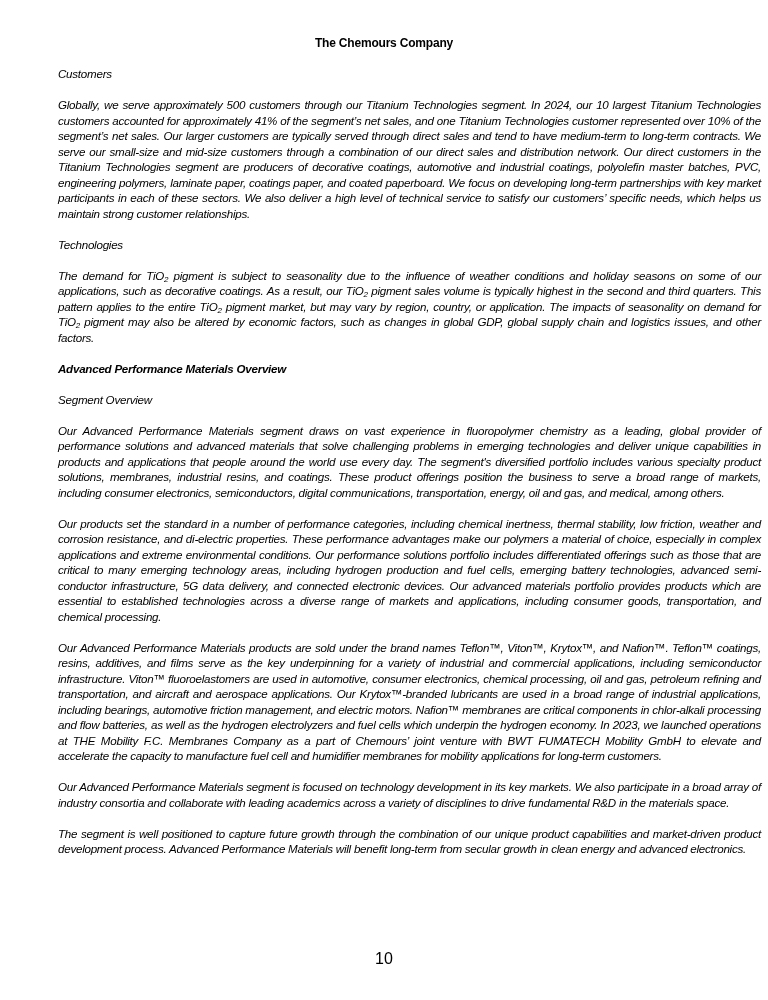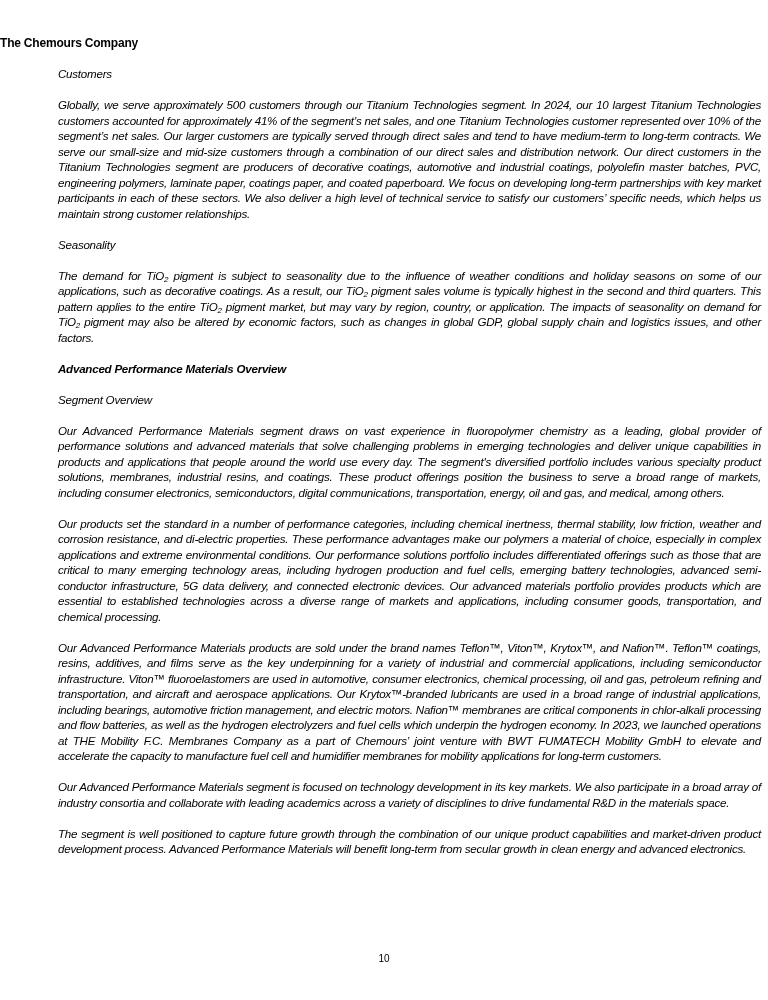--- a/index.html
+++ b/index.html
@@ -20,21 +20,21 @@
     left: 0;
     top: 0;
     width: 768px;
     height: 1000px;
   }
   .company-header {
     position: absolute;
     top: 36px;
     left: 0;
     width: 768px;
-    text-align: left;
+    text-align: center;
     font-weight: bold;
     font-size: 12px;
     line-height: 15px;
     letter-spacing: -0.2px;
   }
   .content {
     position: absolute;
     left: 33px;
     top: 66px;
     width: 703px;
@@ -62,40 +62,40 @@
     font-size: 8px;
     vertical-align: -2px;
     line-height: 0;
   }
   .page-number {
     position: absolute;
     top: 951px;
     left: 0;
     width: 768px;
     text-align: center;
-    font-size: 10px;
+    font-size: 16px;
     line-height: 15px;
   }
 </style>
 </head>
 <body>
 
 <div class="page">
 
   <div class="company-header">The Chemours Company</div>
 
   <div class="content">
 
     <section>
       <div class="block heading-italic">Customers</div>
       <p class="block para">Globally, we serve approximately 500 customers through our Titanium Technologies segment. In 2024, our 10 largest Titanium Technologies customers accounted for approximately 41% of the segment’s net sales, and one Titanium Technologies customer represented over 10% of the segment’s net sales. Our larger customers are typically served through direct sales and tend to have medium-term to long-term contracts. We serve our small-size and mid-size customers through a combination of our direct sales and distribution network. Our direct customers in the Titanium Technologies segment are producers of decorative coatings, automotive and industrial coatings, polyolefin master batches, PVC, engineering polymers, laminate paper, coatings paper, and coated paperboard. We focus on developing long-term partnerships with key market participants in each of these sectors. We also deliver a high level of technical service to satisfy our customers’ specific needs, which helps us maintain strong customer relationships.</p>
     </section>
 
     <section>
-      <div class="block heading-italic">Seasonality</div>
+      <div class="block heading-italic">Technologies</div>
       <p class="block para"><span>The demand for TiO</span><sub>2</sub><span> pigment is subject to seasonality due to the influence of weather conditions and holiday seasons on some of our applications, such as decorative coatings. As a result, our TiO</span><sub>2</sub><span> pigment sales volume is typically highest in the second and third quarters. This pattern applies to the entire TiO</span><sub>2</sub><span> pigment market, but may vary by region, country, or application. The impacts of seasonality on demand for TiO</span><sub>2</sub><span> pigment may also be altered by economic factors, such as changes in global GDP, global supply chain and logistics issues, and other factors.</span></p>
     </section>
 
     <section>
       <div class="block heading-bold-italic">Advanced Performance Materials Overview</div>
     </section>
 
     <section>
       <div class="block heading-italic">Segment Overview</div>
       <p class="block para">Our Advanced Performance Materials segment draws on vast experience in fluoropolymer chemistry as a leading, global provider of performance solutions and advanced materials that solve challenging problems in emerging technologies and deliver unique capabilities in products and applications that people around the world use every day. The segment's diversified portfolio includes various specialty product solutions, membranes, industrial resins, and coatings. These product offerings position the business to serve a broad range of markets, including consumer electronics, semiconductors, digital communications, transportation, energy, oil and gas, and medical, among others.</p>

